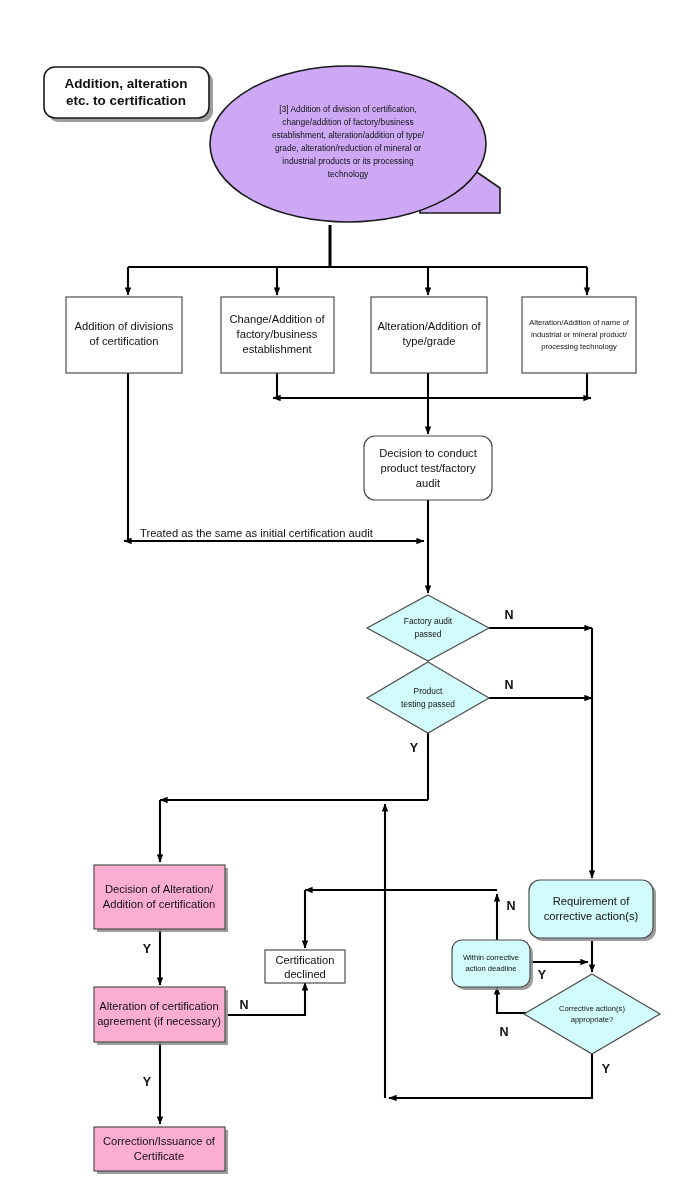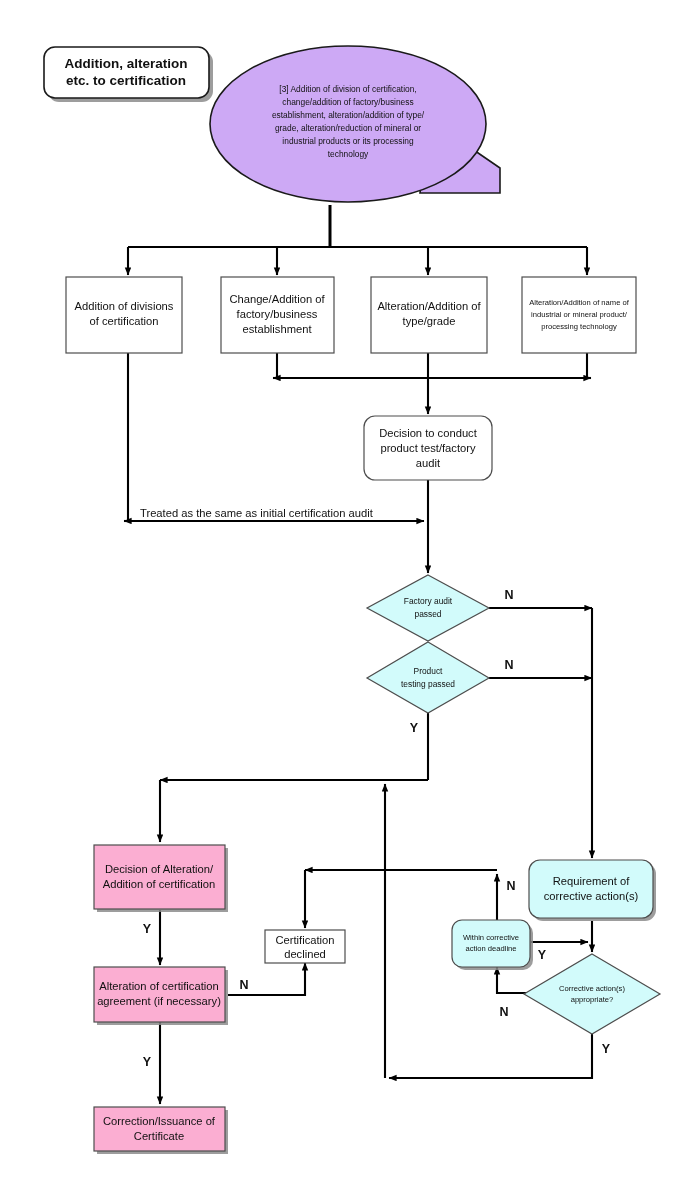--- a/index.html
+++ b/index.html
@@ -11,20 +11,21 @@
   body {
     width: 700px;
     height: 1200px;
     font-family: "Liberation Sans", sans-serif;
     overflow: hidden;
   }
   #diagram-root {
     position: relative;
     width: 700px;
     height: 864px;
+    margin-top: 20px;
   }
   svg.flow {
     position: absolute;
     left: 0;
     top: 0;
     width: 700px;
     height: 1200px;
   }
   .shape-fill-white  { fill: #ffffff; }
   .shape-fill-purple { fill: #CDA9F5; }

